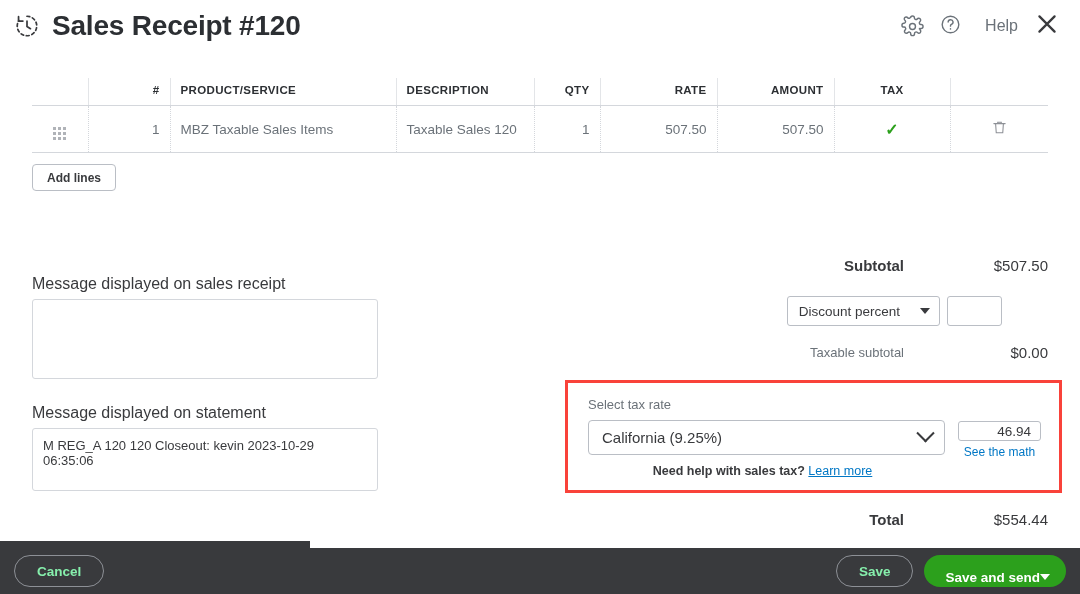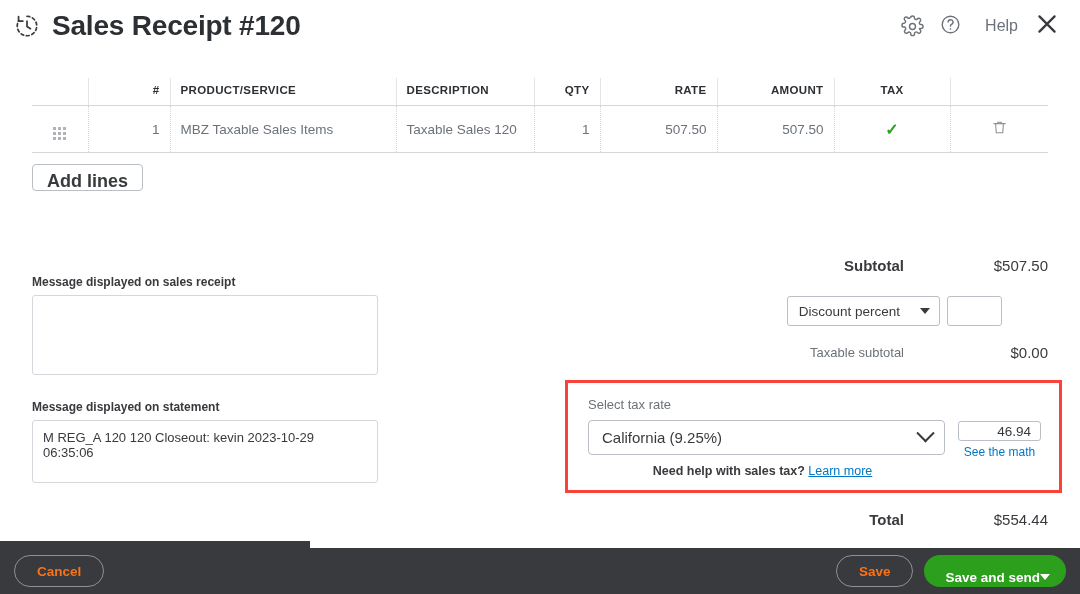--- a/index.html
+++ b/index.html
@@ -141,40 +141,40 @@
   
   .line-actions {
     display: flex;
     gap: 12px;
     margin-top: 11px;
   }
   .ghost-btn {
     border: 1px solid #babec5;
     background: #ffffff;
     border-radius: 4px;
-    font-size: 18px;
+    font-size: 12px;
     font-weight: bold;
     color: #393a3d;
     padding: 7px 14px;
     cursor: pointer;
     font-family: "Liberation Sans", sans-serif;
     line-height: 1;
     height: 27px;
   }
 
   
   .left-col {
     position: absolute;
     left: 32px;
     top: 197px;
     width: 350px;
   }
   .field-label {
-    font-size: 12px;
-    font-weight: bold;
+    font-size: 16px;
+    font-weight: normal;
     color: #393a3d;
     margin-bottom: 6px;
     display: block;
   }
   .msg-box {
     width: 346px;
     border: 1px solid #d4d7dc;
     border-radius: 3px;
     background: #fff;
     font-family: "Liberation Sans", sans-serif;
@@ -369,21 +369,21 @@
     content: "";
     position: absolute;
     left: 0; top: -7px;
     width: 310px;
     height: 7px;
     background: #393a3d;
   }
   .pill-btn {
     border: 1px solid #8d9096;
     background: transparent;
-    color: #f97316;
+    color: #86efac;
     border-radius: 18px;
     font-size: 13.5px;
     font-weight: bold;
     height: 32px;
     padding: 0 22px;
     cursor: pointer;
     font-family: "Liberation Sans", sans-serif;
   }
   .footer-right {
     margin-left: auto;

